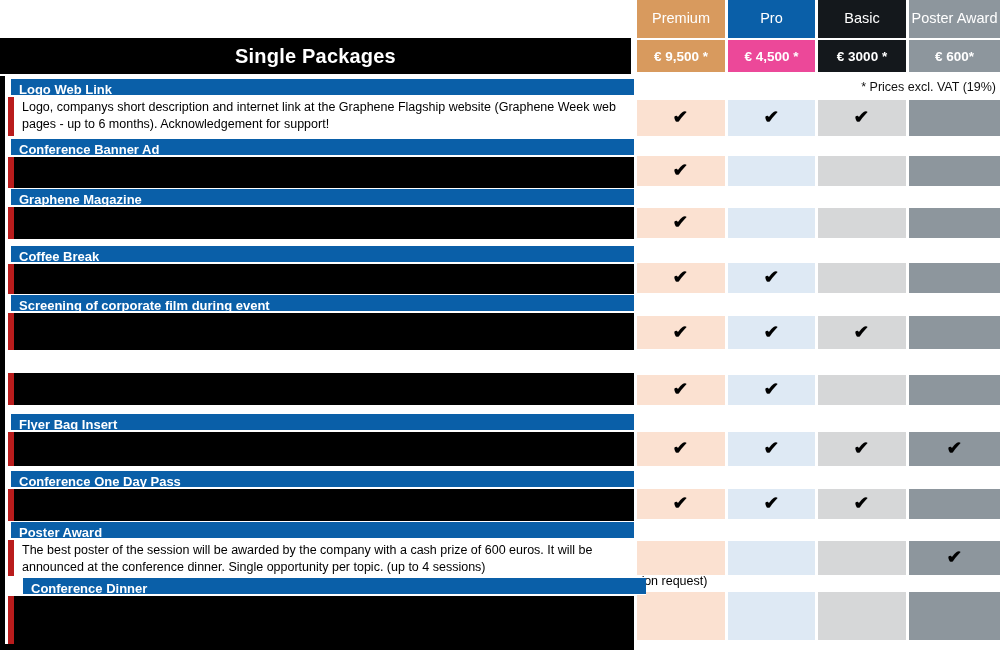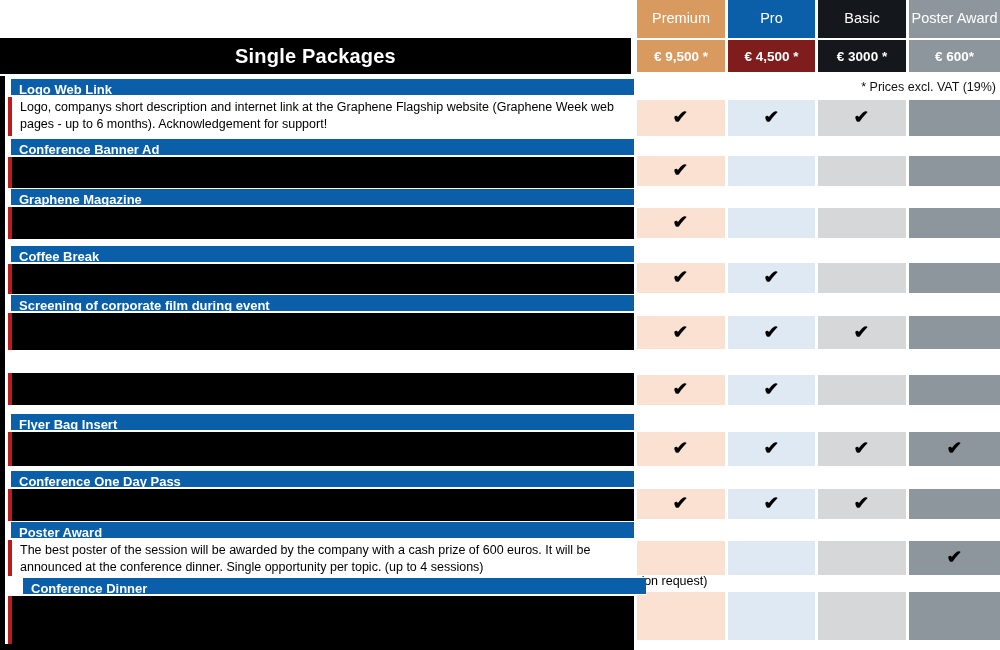--- a/index.html
+++ b/index.html
@@ -64,21 +64,21 @@
     display: flex;
     align-items: center;
     justify-content: center;
     font-weight: bold;
     font-size: 13.5px;
     color: #ffffff;
     box-sizing: border-box;
     border-right: 3px solid #ffffff;
   }
   .price-cell.premium { background: #D89A5E; width: 91px; }
-  .price-cell.pro     { background: #7f1d1d; width: 90px; }
+  .price-cell.pro     { background: #ec4899; width: 90px; }
   .price-cell.basic   { background: #14181C; width: 91px; }
   .price-cell.poster  { background: #8D969D; width: 91px; border-right: none; }
 
   
   .title-bar {
     position: absolute;
     top: 38px;
     left: 0;
     width: 631px;
     height: 36px;
@@ -120,21 +120,21 @@
     border-left: 3px solid #ffffff;
     border-top: 1px solid #ffffff;
     border-bottom: 1px solid #ffffff;
   }
   .desc {
     font-size: 12.5px;
     color: #000000;
     padding: 2px 6px 2px 8px;
     line-height: 1.32;
     box-sizing: border-box;
-    border-left: 4px solid #b91c1c;
+    border-left: 6px solid #b91c1c;
     background: #ffffff;
   }
   .desc.redacted {
     background: #000000;
     color: #000000;
   }
 
   
   .left-rail {
     position: absolute;

